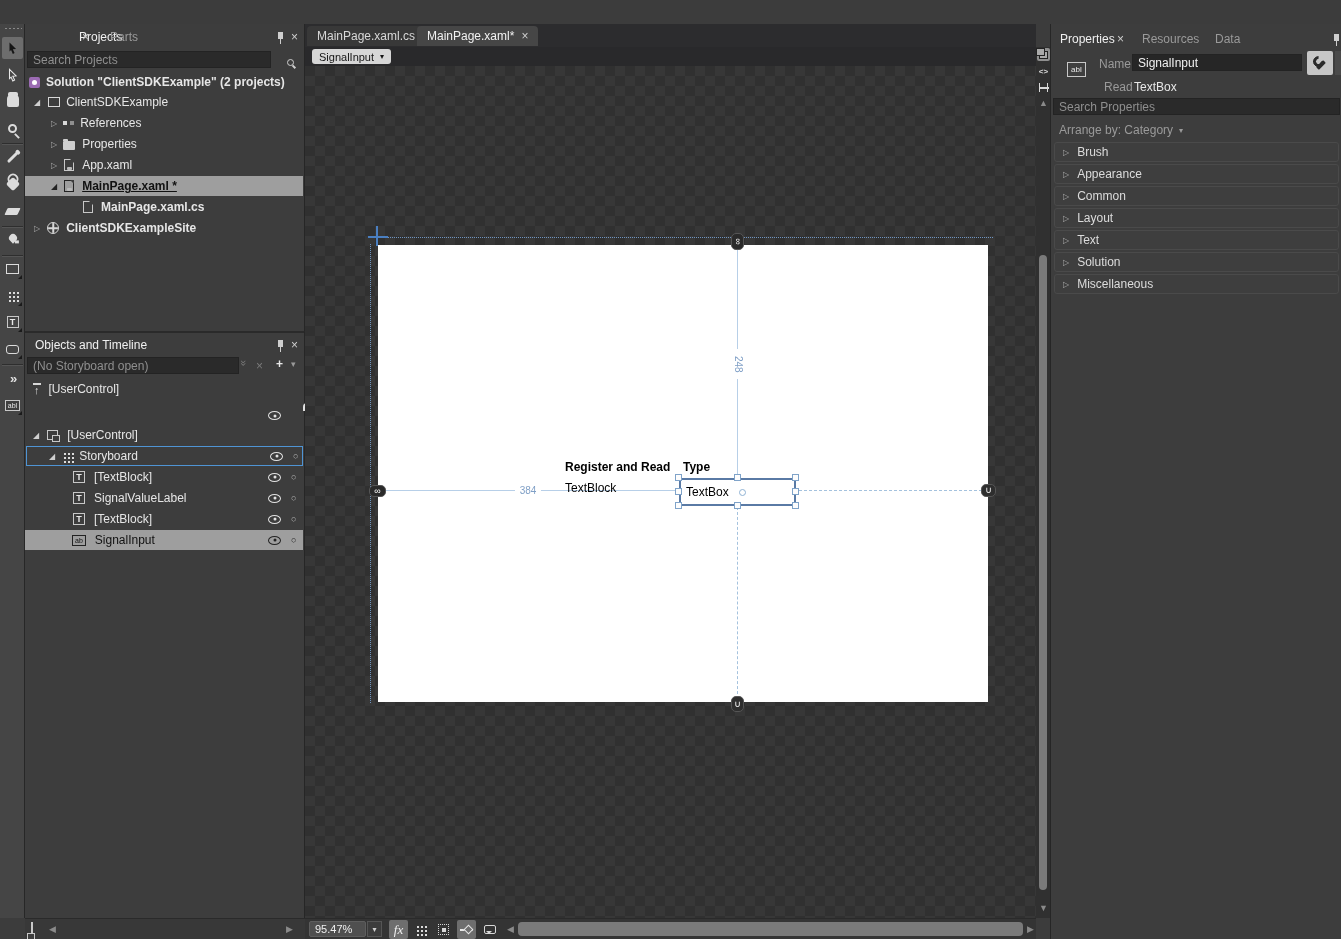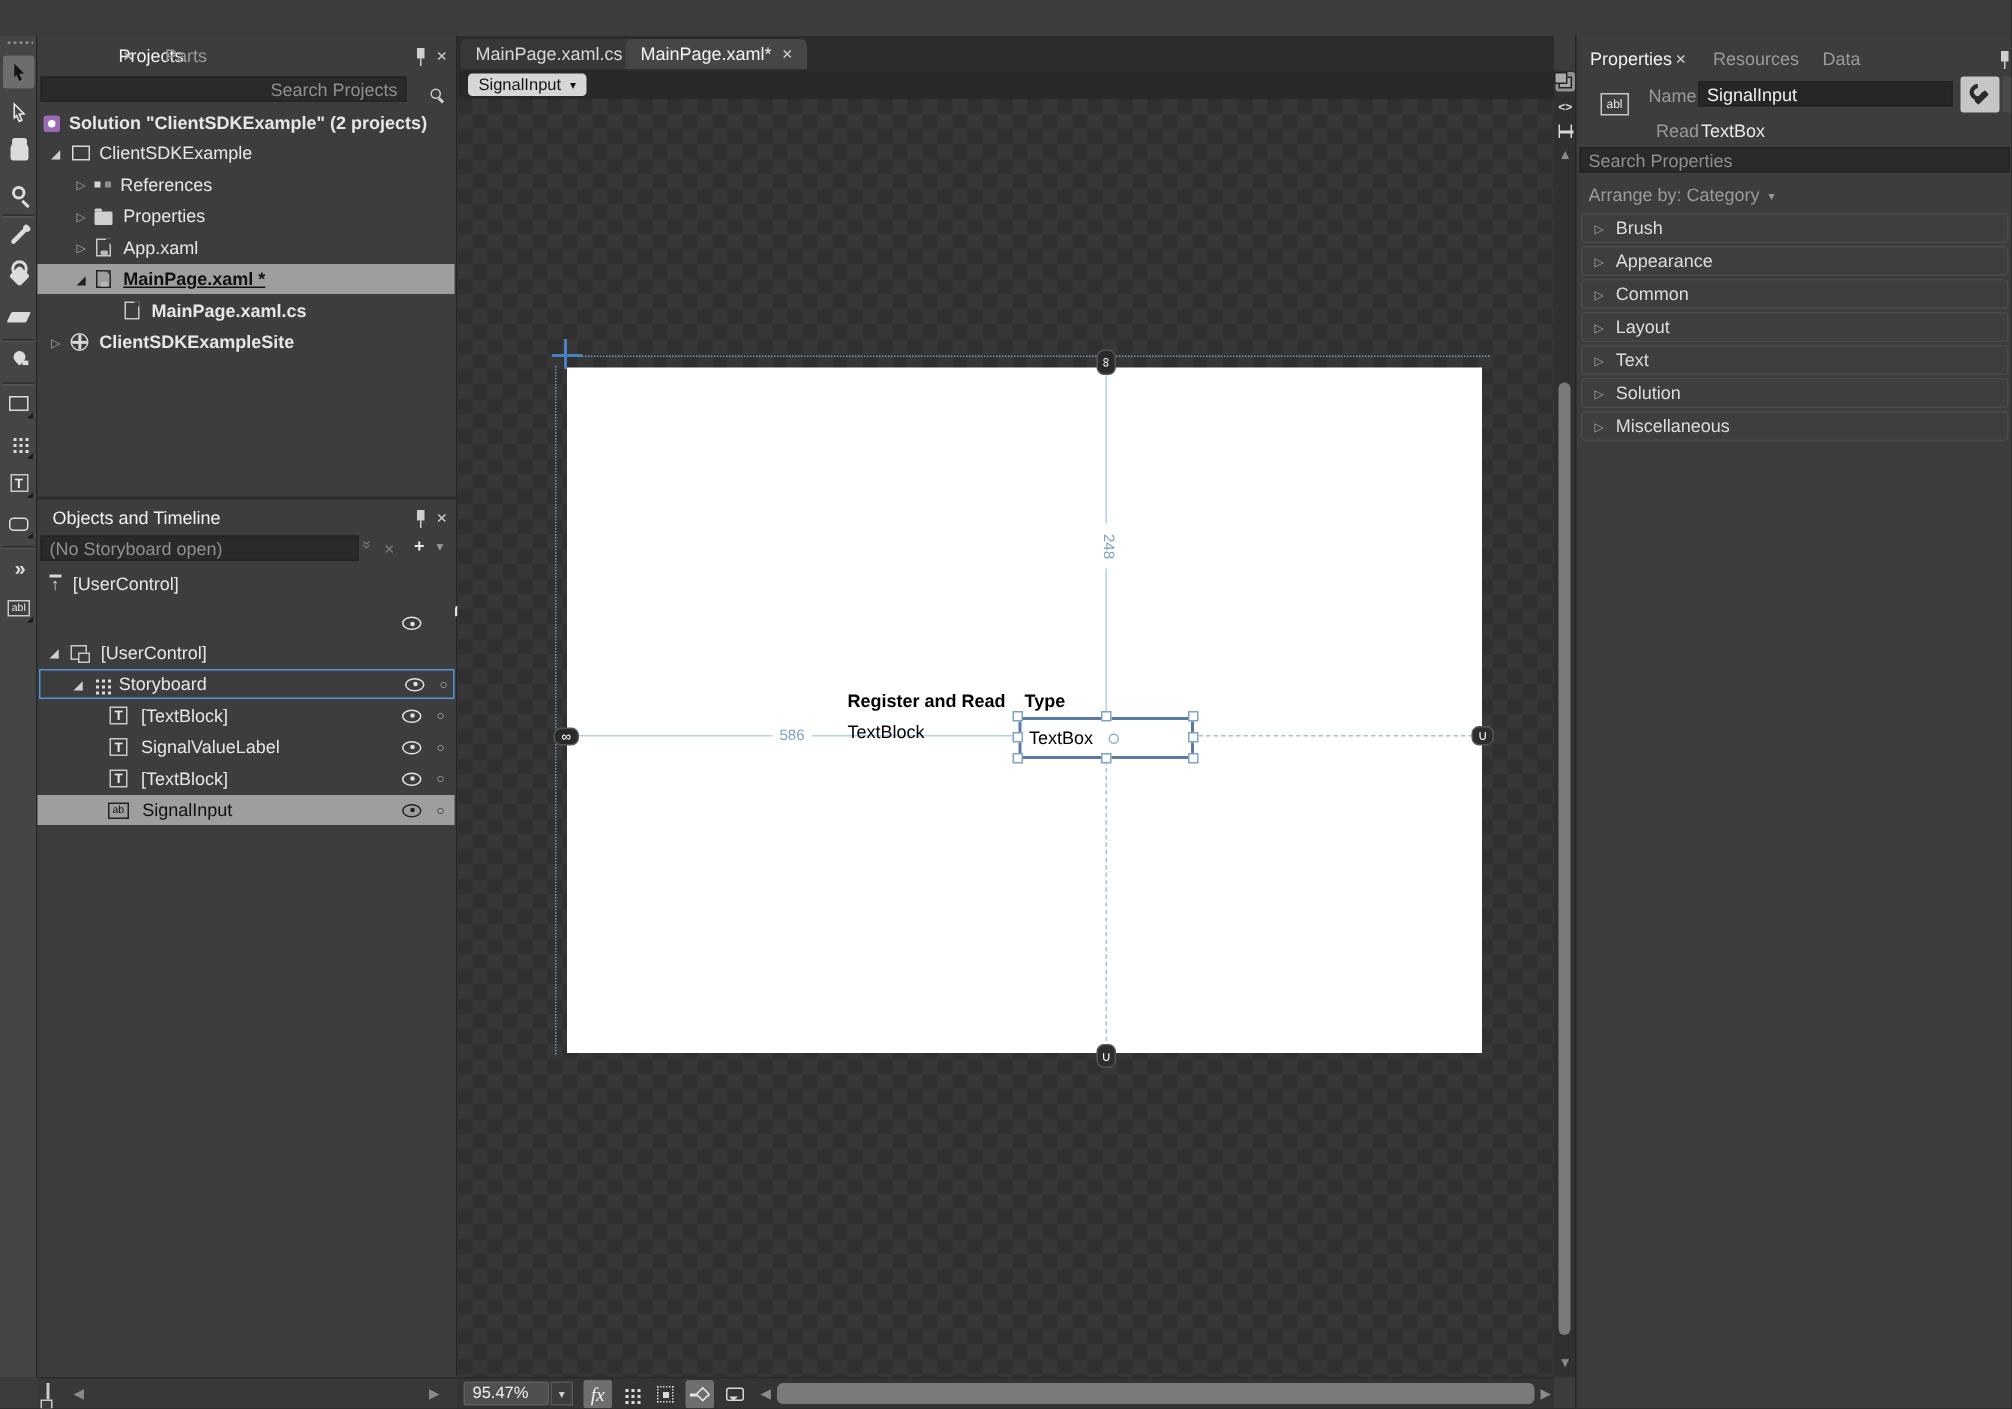--- a/index.html
+++ b/index.html
@@ -206,21 +206,21 @@
   <div class="abs" style="left:25px; top:24px; width:280px; height:307px; background:#3d3d3d; border-right:1px solid #262626;">
     
     <div class="abs" style="left:0; top:4px; width:280px; height:20px;">
       <span class="abs panel-tab-label" style="left:10px; top:2px;margin-left:44px;">Projects</span>
       <span class="abs x-glyph" style="left:57px; top:2px;">×</span>
       <span class="abs panel-tab-label dim" style="left:85px; top:2px;">Parts</span>
       <span class="abs i-pin" style="left:251px; top:3px;"></span>
       <span class="abs x-glyph" style="left:266px; top:2px;">×</span>
     </div>
     
-    <input class="abs search-box" style="left: 2px; top: 27px; width: 244px; height: 17px; text-align: right;" placeholder="Search Projects">
+    <input class="abs search-box" style="left: 2px; top: 27px; width: 244px; height: 17px;" placeholder="Search Projects">
     <span class="abs i-magsm" style="left:262px; top:31px;"></span>
 
     
     <div class="trow" style="left:0; top:48px; width:280px;">
       <span class="i-sol" style="margin-left:4px;"></span>
       <span style="margin-left:6px; font-weight:bold;">Solution "ClientSDKExample" (2 projects)</span>
     </div>
     <div class="trow" style="left:0; top:68px; width:280px;">
       <span class="tri-e" style="margin-left:9px;">◢</span>
       <span class="i-rect" style="margin-left:8px; width:12px; height:10px; border-color:#d8d8d8;"></span>
@@ -351,21 +351,21 @@
     <div class="abs adorner-dotted-h" style="left:75px; top:171px; width:613px; height:0;"></div>
     <div class="abs adorner-dotted-v" style="left:65px; top:178px; width:0; height:459px;"></div>
 
     <div class="abs" style="left:71px; top:160px; width:2px; height:20px; background:#4a7fc1;"></div>
     <div class="abs" style="left:63px; top:170px; width:20px; height:2px; background:#4a7fc1;"></div>
 
     <div class="abs adorner-solid" style="left:432px; top:184px; width:1px; height:228px;"></div>
     <div class="abs dimlabel" style="left:427px; top:283px; width:12px; height:30px; writing-mode:vertical-rl;">248</div>
 
     <div class="abs adorner-solid" style="left:81px; top:424px; width:290px; height:1px;"></div>
-    <div class="abs dimlabel" style="left:210px; top:419px; width:26px;">586</div>
+    <div class="abs dimlabel" style="left:210px; top:419px; width:26px;">384</div>
 
     <div class="abs adorner-dashed-h" style="left:494px; top:424px; width:183px; height:0;"></div>
     <div class="abs adorner-dashed-v" style="left:432px; top:441px; width:0; height:192px;"></div>
 
     <div class="anchor" style="left:426px; top:167px; width:13px; height:17px;">
         <span class="i-chain" style="transform:rotate(90deg);">∞</span>
       </div>
     <div class="anchor" style="left:64px; top:419px; width:17px; height:12px;">
         <span class="i-chain">∞</span>
       </div>

